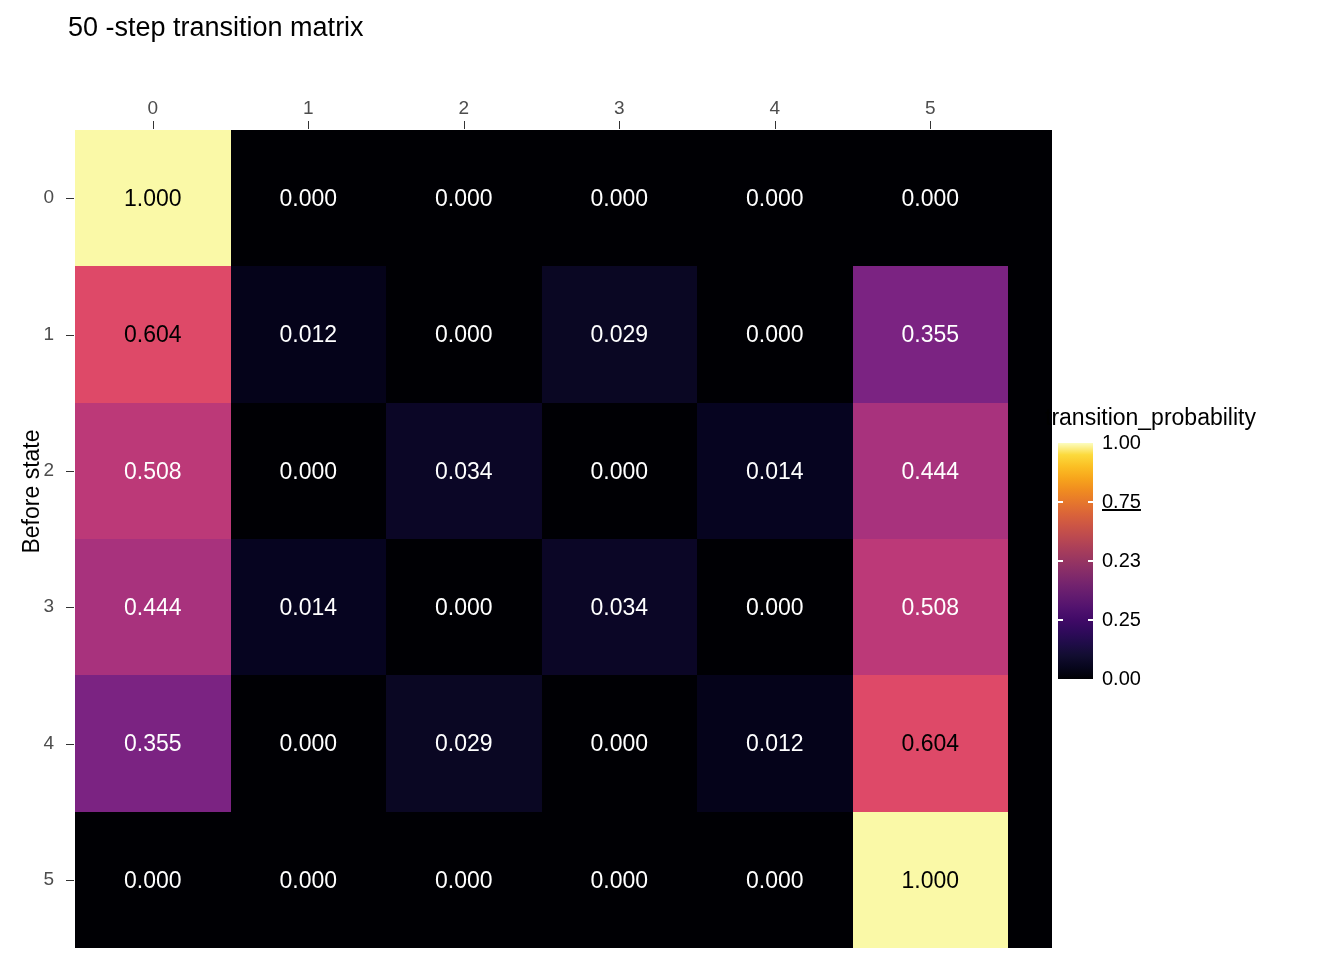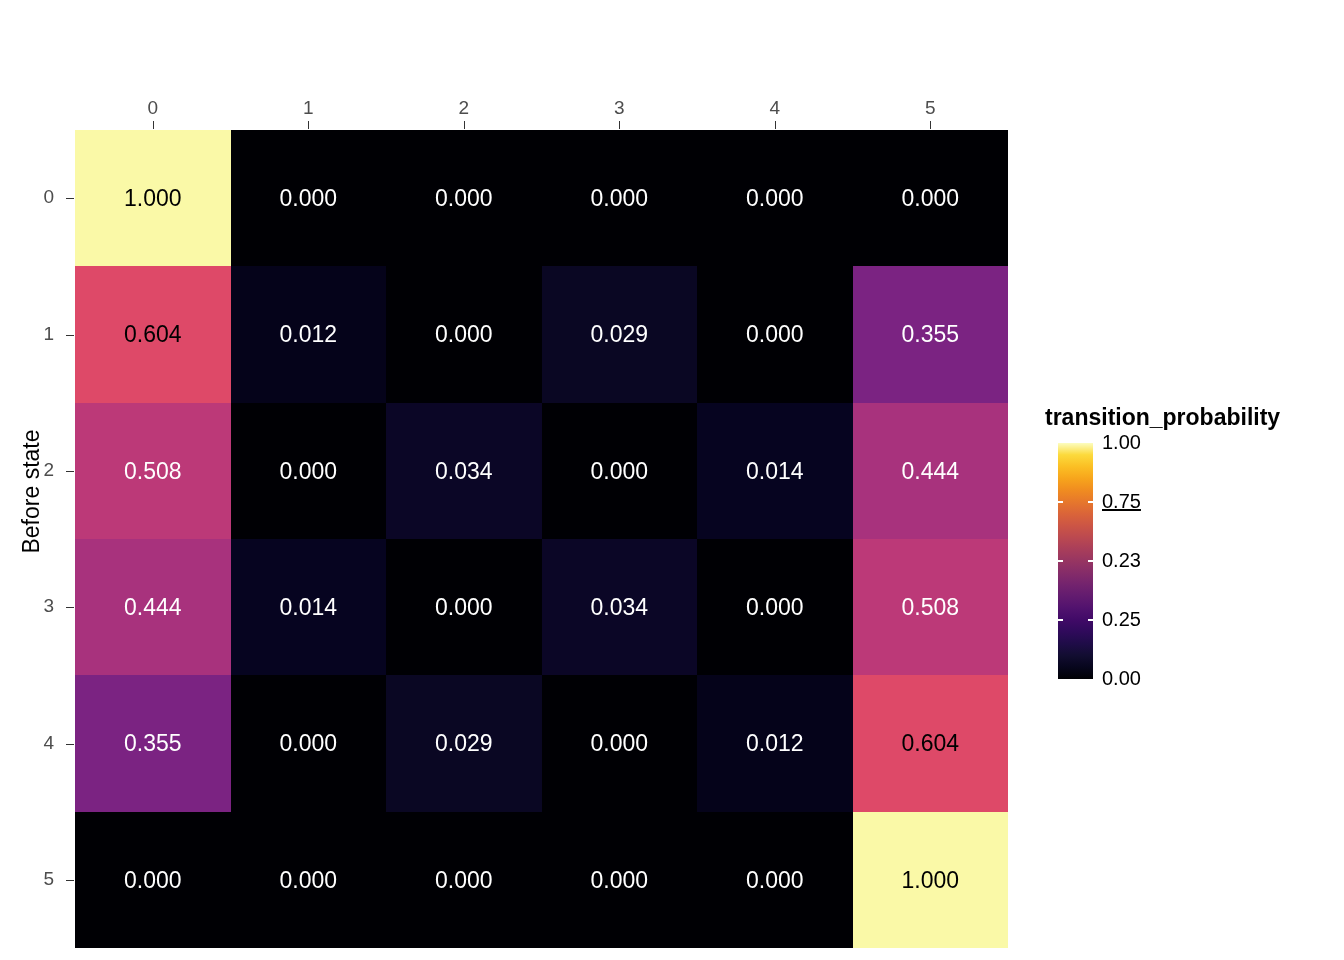--- a/index.html
+++ b/index.html
@@ -90,20 +90,21 @@
   }
 
   
   #panel {
     position: absolute;
     left: 75px;
     top: 130px;
     width: 933px;
     height: 818px;
     background: #000004;
+    padding-left: 44px;
   }
   .hm-cell {
     position: absolute;
     box-sizing: border-box;
   }
   .hm-label {
     position: absolute;
     width: 100%;
     text-align: center;
     top: 50%;
@@ -118,21 +119,20 @@
     left: 1040px;
     top: 404px;
   }
   #legend-title {
     position: absolute;
     left: 5px;
     top: 0px;
     font-size: 23px;
     color: #000000;
     white-space: nowrap;
-    font-weight: bold;
   }
   #legend-bar {
     position: absolute;
     left: 18px;
     top: 39px;
     width: 35px;
     height: 236px;
     background: linear-gradient(
       to top,
       #000004 0%,
@@ -165,20 +165,21 @@
     color: #000000;
     margin-top: -12px;
     white-space: nowrap;
   }
 </style>
 </head>
 <body>
 
 <div id="plot-root">
 
+  <div id="chart-title">50 -step transition matrix</div>
 
   <div id="y-axis-title">Before state</div>
 
   <div id="x-axis">
       <div class="x-tick-label" style="left: 152.75px;">0</div>
       <div class="x-tick-mark" style="left: 152.75px;"></div>
       <div class="x-tick-label" style="left: 308.25px;">1</div>
       <div class="x-tick-mark" style="left: 308.25px;"></div>
       <div class="x-tick-label" style="left: 463.75px;">2</div>
       <div class="x-tick-mark" style="left: 463.75px;"></div>

